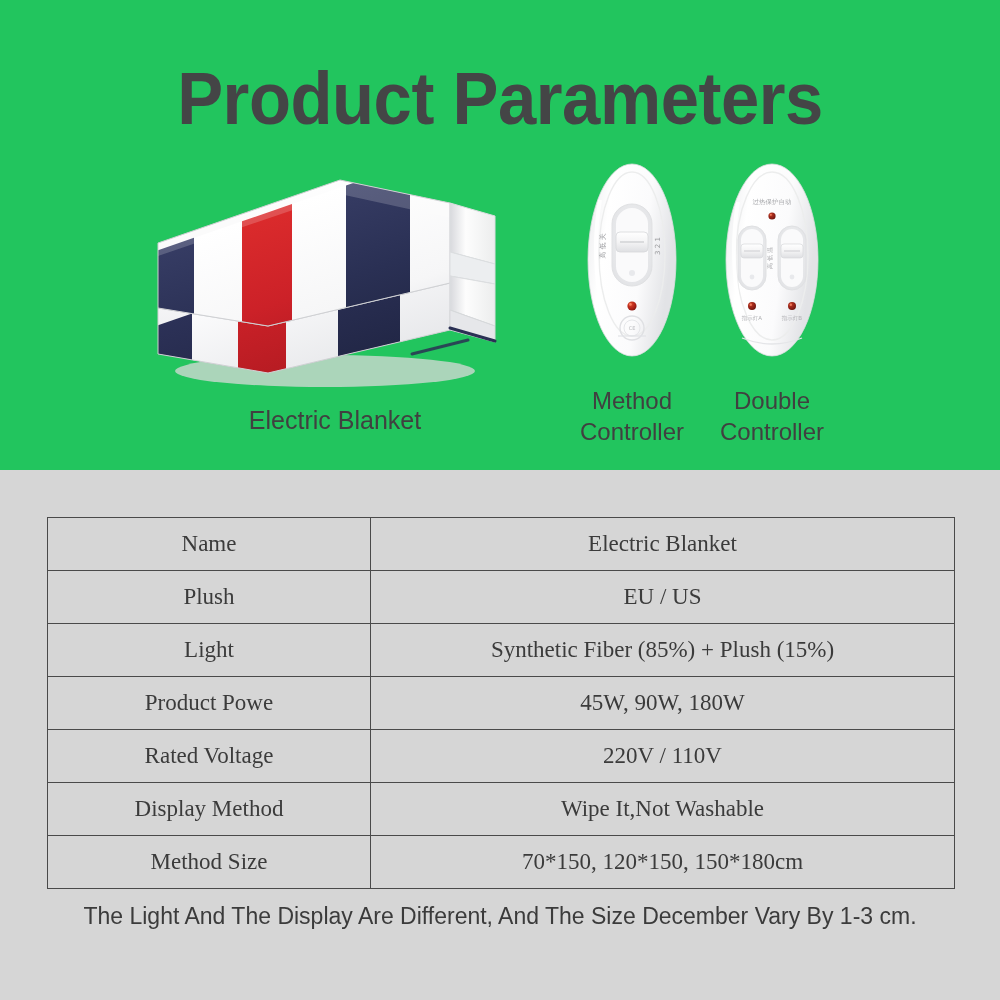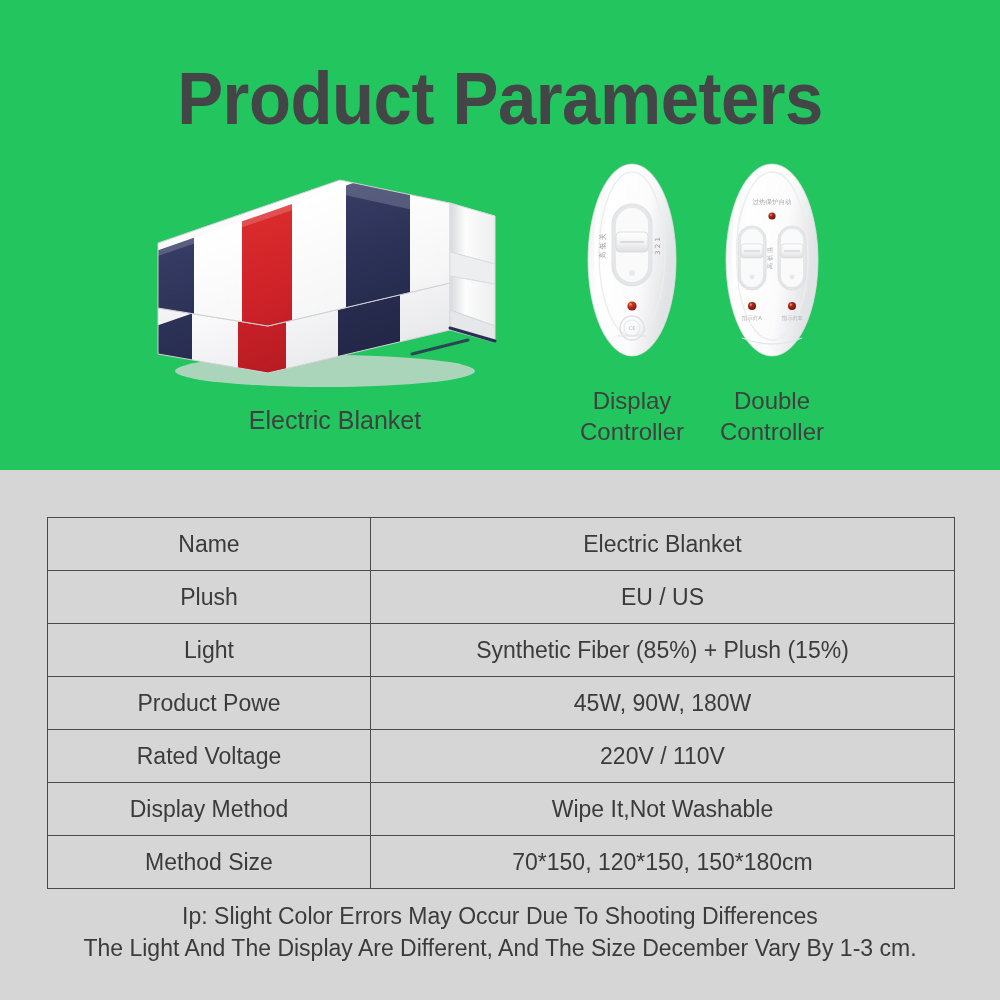--- a/index.html
+++ b/index.html
@@ -90,20 +90,21 @@
     width: 1000px; height: 530px;
     background: #d6d6d6;
   }
 
   #spec-table {
     position: absolute;
     left: 47px; top: 47px;
     width: 908px;
     border-collapse: collapse;
     table-layout: fixed;
+    font-family: Liberation Serif, serif;
   }
   #spec-table td {
     border: 1.6px solid #4a4a4a;
     height: 52px;
     text-align: center;
     vertical-align: middle;
     font-size: 23px;
     color: #3b3b3b;
     padding: 0 6px;
     background: #d6d6d6;
@@ -259,21 +260,21 @@
 
       <circle cx="60" cy="146" r="4.6" fill="url(#ledG1)"></circle>
       <circle cx="58.4" cy="144.4" r="1.4" fill="#ff8d6b" opacity="0.8"></circle>
 
       <circle cx="60" cy="168" r="12" fill="none" stroke="#dfe0e3" stroke-width="1.4"></circle>
       <circle cx="60" cy="168" r="8" fill="none" stroke="#e6e7ea" stroke-width="1"></circle>
       <text x="60" y="170" font-family="DejaVu Sans, sans-serif" font-size="5" fill="#b9babd" text-anchor="middle">CE</text>
       <path d="M46,176 L74,176" stroke="#e2e3e6" stroke-width="1.2"></path>
     </svg>
     <div class="controller-label">
-      <div>Display</div>
+      <div>Method</div>
       <div>Controller</div>
     </div>
   </div>
 
   <div id="double-controller-figure" class="controller-figure">
     <svg class="controller-art" viewBox="0 0 120 200">
       <defs>
         <linearGradient id="bodyG2" x1="0" y1="0" x2="1" y2="0.3">
           <stop offset="0%" stop-color="#e9eaec"></stop>
           <stop offset="28%" stop-color="#ffffff"></stop>
@@ -365,16 +366,15 @@
         <td class="spec-value">Wipe It,Not Washable</td>
       </tr>
       <tr>
         <td class="spec-key">Method Size</td>
         <td class="spec-value">70*150,  120*150,   150*180cm</td>
       </tr>
     </tbody>
   </table>
 
   <div id="footer-note">
-    <div>Ip: Slight Color Errors May Occur Due To Shooting Differences</div>
     <div>The Light And The Display Are Different, And The Size December Vary By 1-3 cm.</div>
   </div>
 </div>
 
 </body></html>

